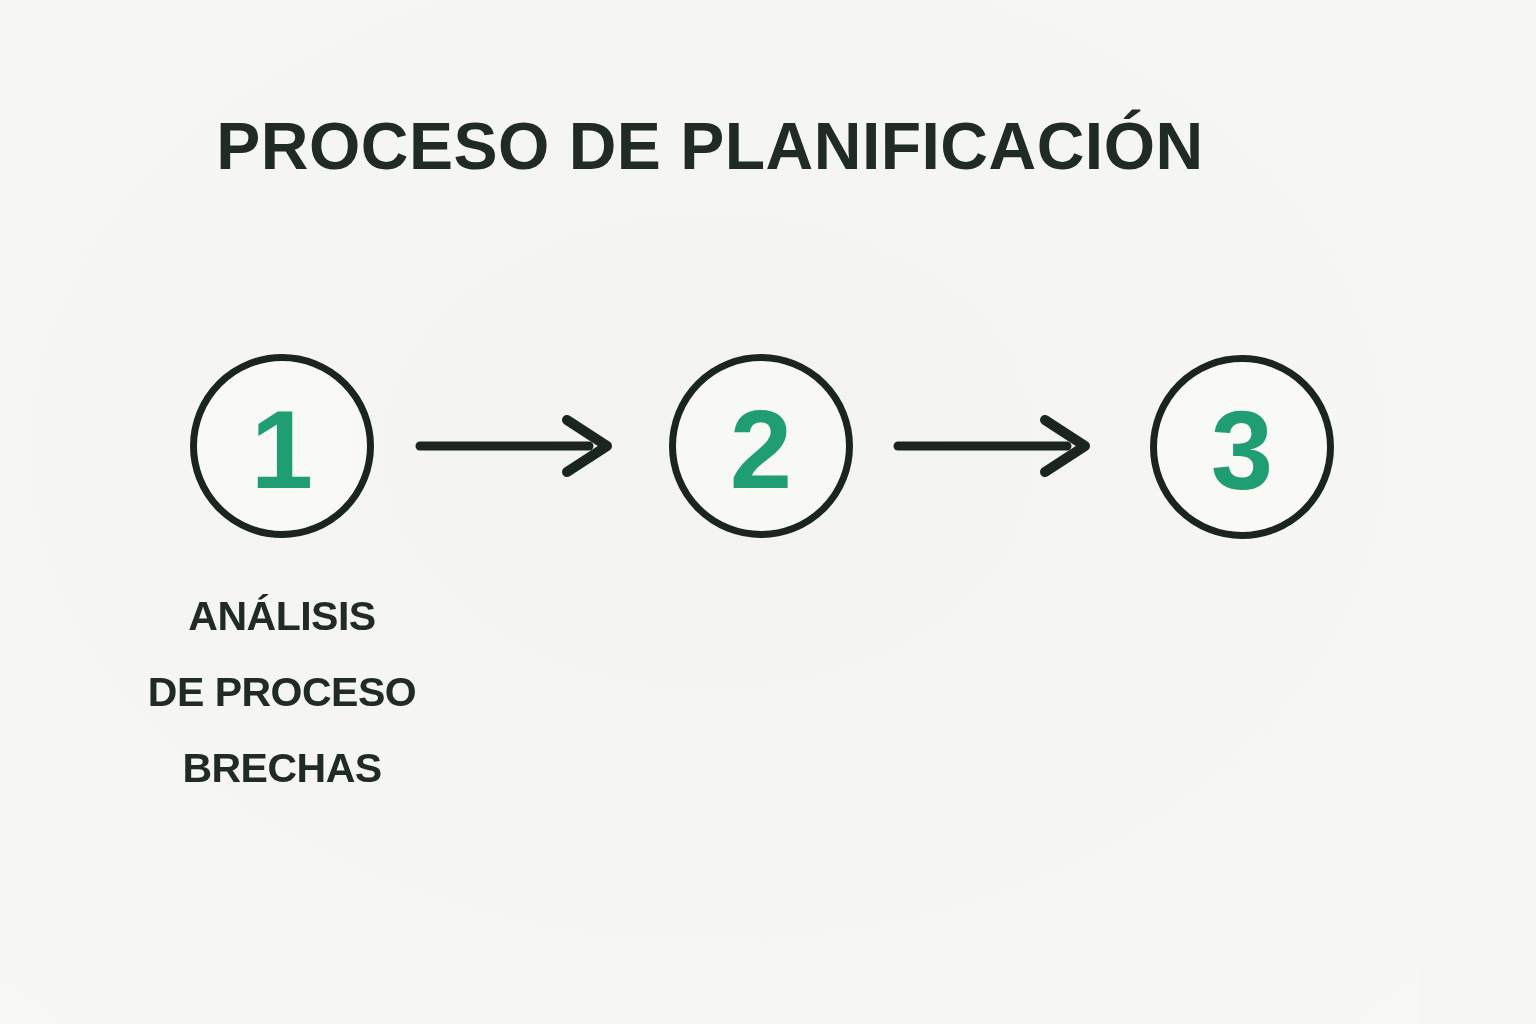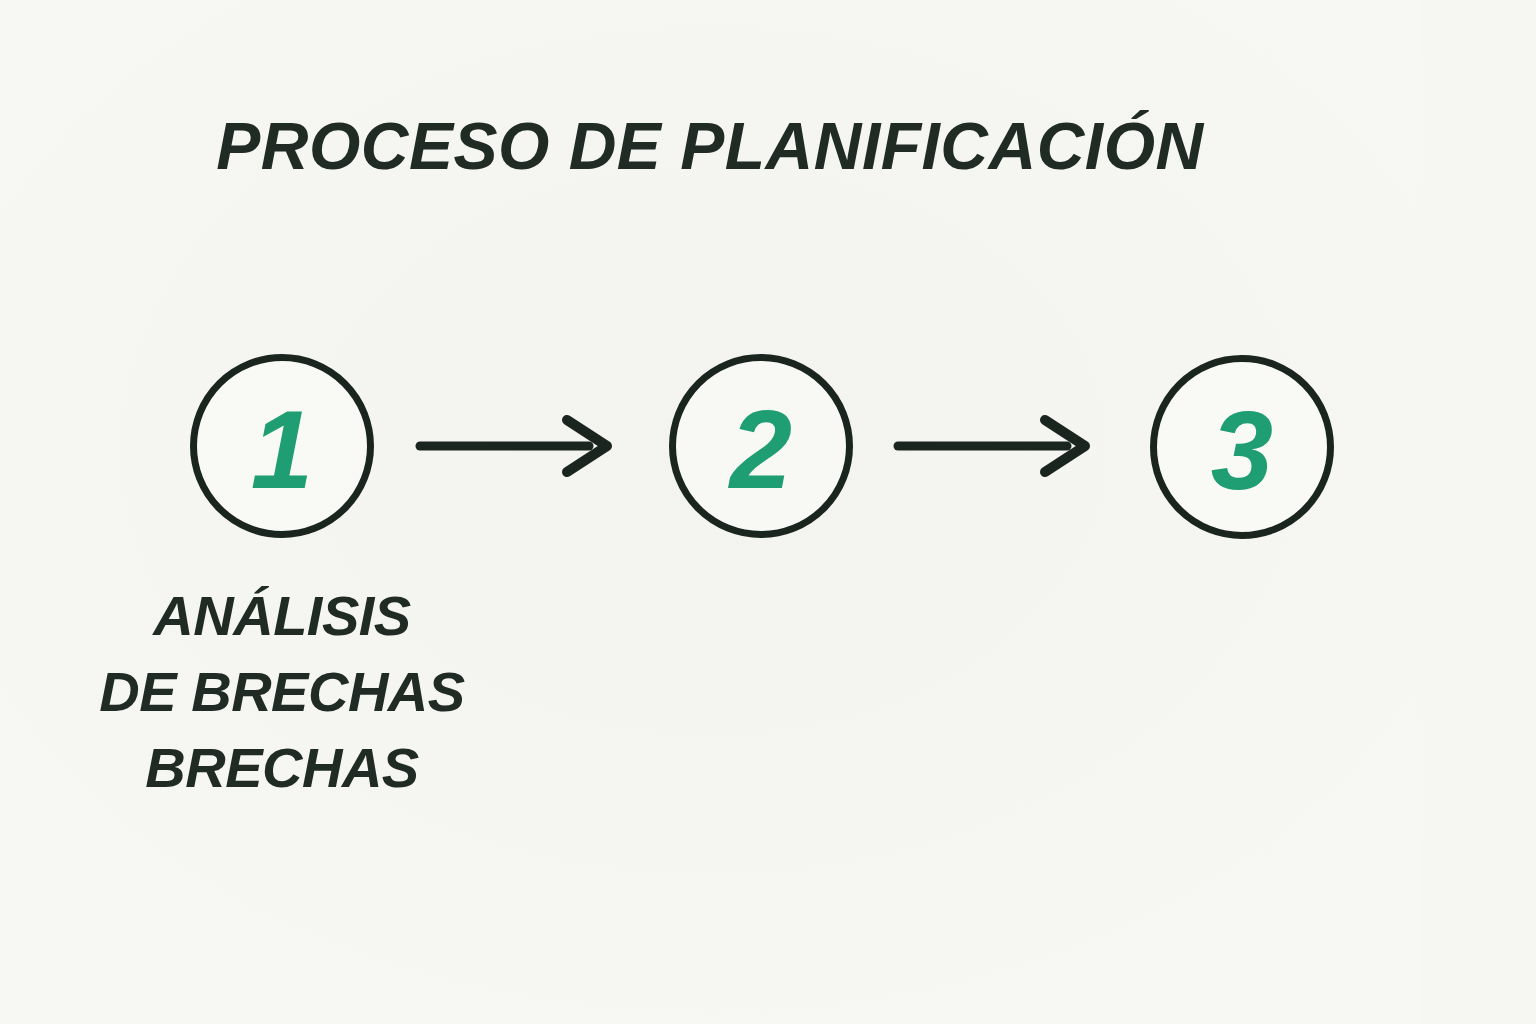--- a/index.html
+++ b/index.html
@@ -12,21 +12,20 @@
   html,body{width:1536px;height:1024px;overflow:hidden;}
   body{
     font-family:"Liberation Sans","DejaVu Sans",sans-serif;
     background:var(--bg);
   }
   .canvas{
     position:relative;
     width:1420px;height:1024px;
     background:radial-gradient(130% 130% at 50% 44%, #f3f3ef 0%, #f7f7f3 55%, #fdfdfb 100%);
     color:var(--ink);
-    font-style:italic;
   }
   .title{
     position:absolute;
     left:0;right:0;top:104px;
     text-align:center;
     font-weight:700;
     font-size:66px;
     line-height:84px;
     letter-spacing:0.5px;
     color:var(--ink);
@@ -55,21 +54,21 @@
   }
   .arrow-1{left:413px;top:406px;}
   .arrow-2{left:891px;top:406px;}
   .arrow line, .arrow polyline{stroke:var(--stroke);}
   .step-label{
     position:absolute;
     top:578px;
     width:480px;
     text-align:center;
     font-weight:700;
-    font-size:56px;
+    font-size:41px;
     line-height:76px;
     letter-spacing:-0.5px;
     color:var(--ink);
   }
   .label-1{left:42px;}
   .label-2{left:525px;}
   .label-3{left:1008px;}
 </style>
 </head>
 <body>
@@ -97,21 +96,21 @@
     <line x1="7" y1="40" x2="176" y2="40" stroke-width="9" stroke-linecap="round"></line>
     <polyline points="154,14 194,40 154,66" fill="none" stroke-width="10" stroke-linecap="round" stroke-linejoin="round"></polyline>
   </svg>
 
   <div class="circle circle-3">
     <span class="step-number">3</span>
   </div>
 
   <div class="step-label label-1">
     <div>ANÁLISIS</div>
-    <div>DE BRECHAS</div>
+    <div>DE PROCESO</div>
     <div>BRECHAS</div>
   </div>
 
   <div class="step-label label-2">
   </div>
 
 
 </div>
 
 </body></html>

